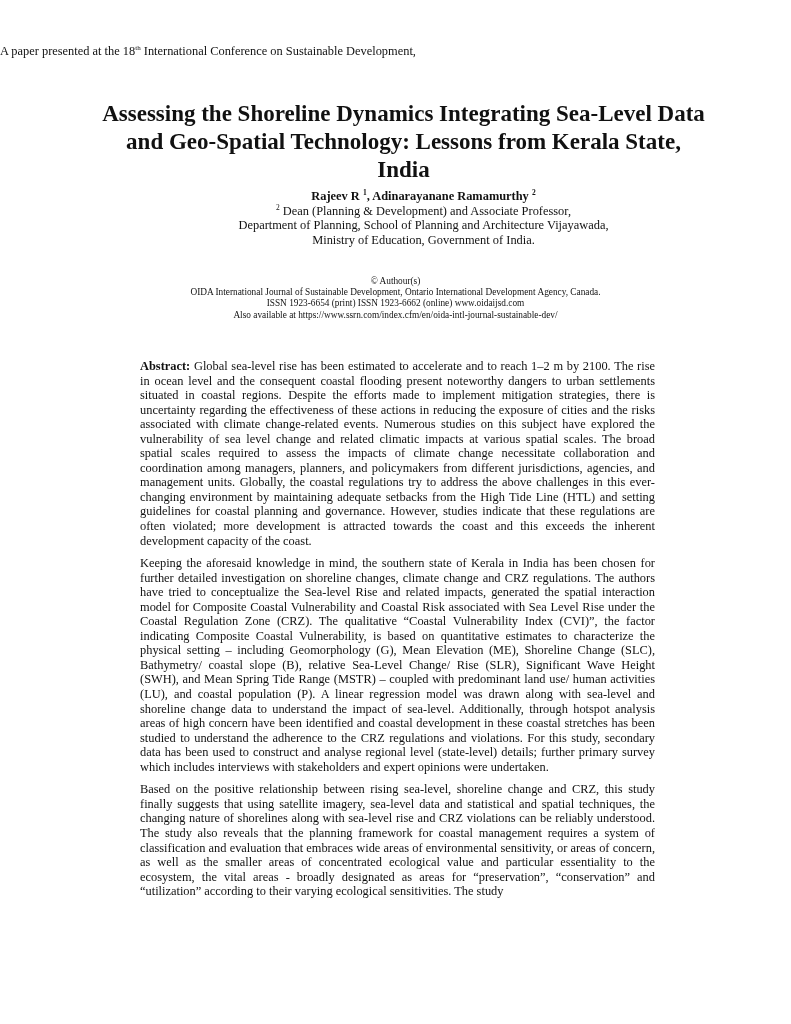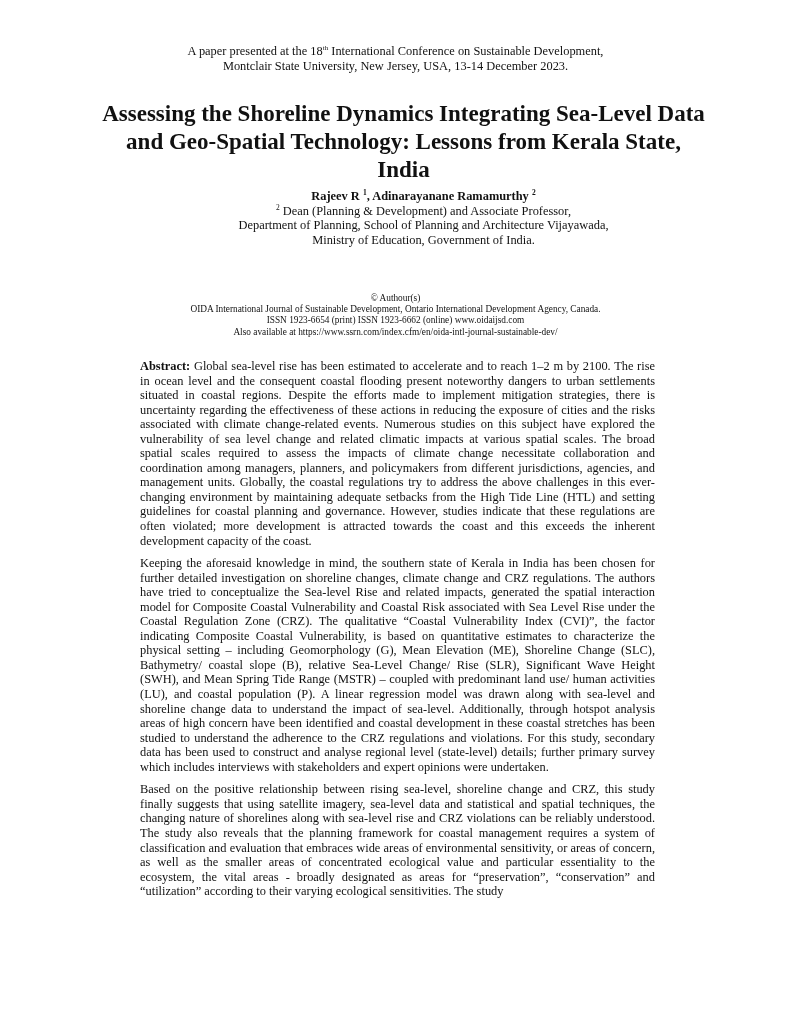--- a/index.html
+++ b/index.html
@@ -1,36 +1,35 @@
 <!DOCTYPE html>
 <html><head>
 <meta charset="utf-8">
 <style>
   html, body { margin: 0; padding: 0; background: #ffffff; }
   body { width: 791px; height: 1024px; position: relative; overflow: hidden; color: #111; font-family: "Liberation Serif", serif; }
   .page { position: absolute; left: 0; top: 0; width: 791px; height: 1024px; }
-  .conf { position: absolute; top: 44px; left: 0; width: 791px; text-align: center; font-size: 12.4px; line-height: 15px; }
+  .conf { position: absolute; top: 44px; left: 0; width: 791px; text-align: left; font-size: 12.4px; line-height: 15px; }
   .conf sup { font-size: 7px; line-height: 0; vertical-align: super; }
   .title { position: absolute; top: 92px; left: 90px; width: 611px; text-align: center; font-weight: bold; font-size: 23px; line-height: 28px; margin: 8px; }
   .authors { position: absolute; top: 189px; left: 0; width: 791px; text-align: center; font-size: 12.4px; line-height: 14.6px; padding-left: 28px; }
   .authors .names { font-weight: bold; }
   .authors sup { font-size: 7.5px; line-height: 0; vertical-align: super; }
-  .journal { position: absolute; top: 276px; left: 0; width: 791px; text-align: center; font-size: 9.3px; line-height: 11.2px; margin-top: 17px; }
+  .journal { position: absolute; top: 276px; left: 0; width: 791px; text-align: center; font-size: 9.3px; line-height: 11.2px; }
   .body { position: absolute; top: 351px; left: 140px; width: 515px; font-size: 12.4px; line-height: 14.55px; text-align: justify; }
   .body p { margin: 8px 0 8px 0; }
   .body .abs-label { font-weight: bold; }
 </style>
 </head>
 <body>
 
 <div class="page">
 
   <div class="conf">
     <div><span>A paper presented at the 18</span><sup>th</sup><span> International Conference on Sustainable Development,</span></div>
-    <div>Montclair State University, New Jersey, USA, 13-14 December 2023.</div>
   </div>
 
   <h1 class="title">Assessing the Shoreline Dynamics Integrating Sea-Level Data and Geo-Spatial Technology: Lessons from Kerala State, India</h1>
 
   <div class="authors">
     <div class="names"><span>Rajeev R</span> <sup>1</sup><span>, </span><span>Adinarayanane Ramamurthy</span> <sup>2</sup></div>
     <div><sup>2</sup><span> Dean (Planning &amp; Development) and Associate Professor,</span></div>
     <div>Department of Planning, School of Planning and Architecture Vijayawada,</div>
     <div>Ministry of Education, Government of India.</div>
   </div>

